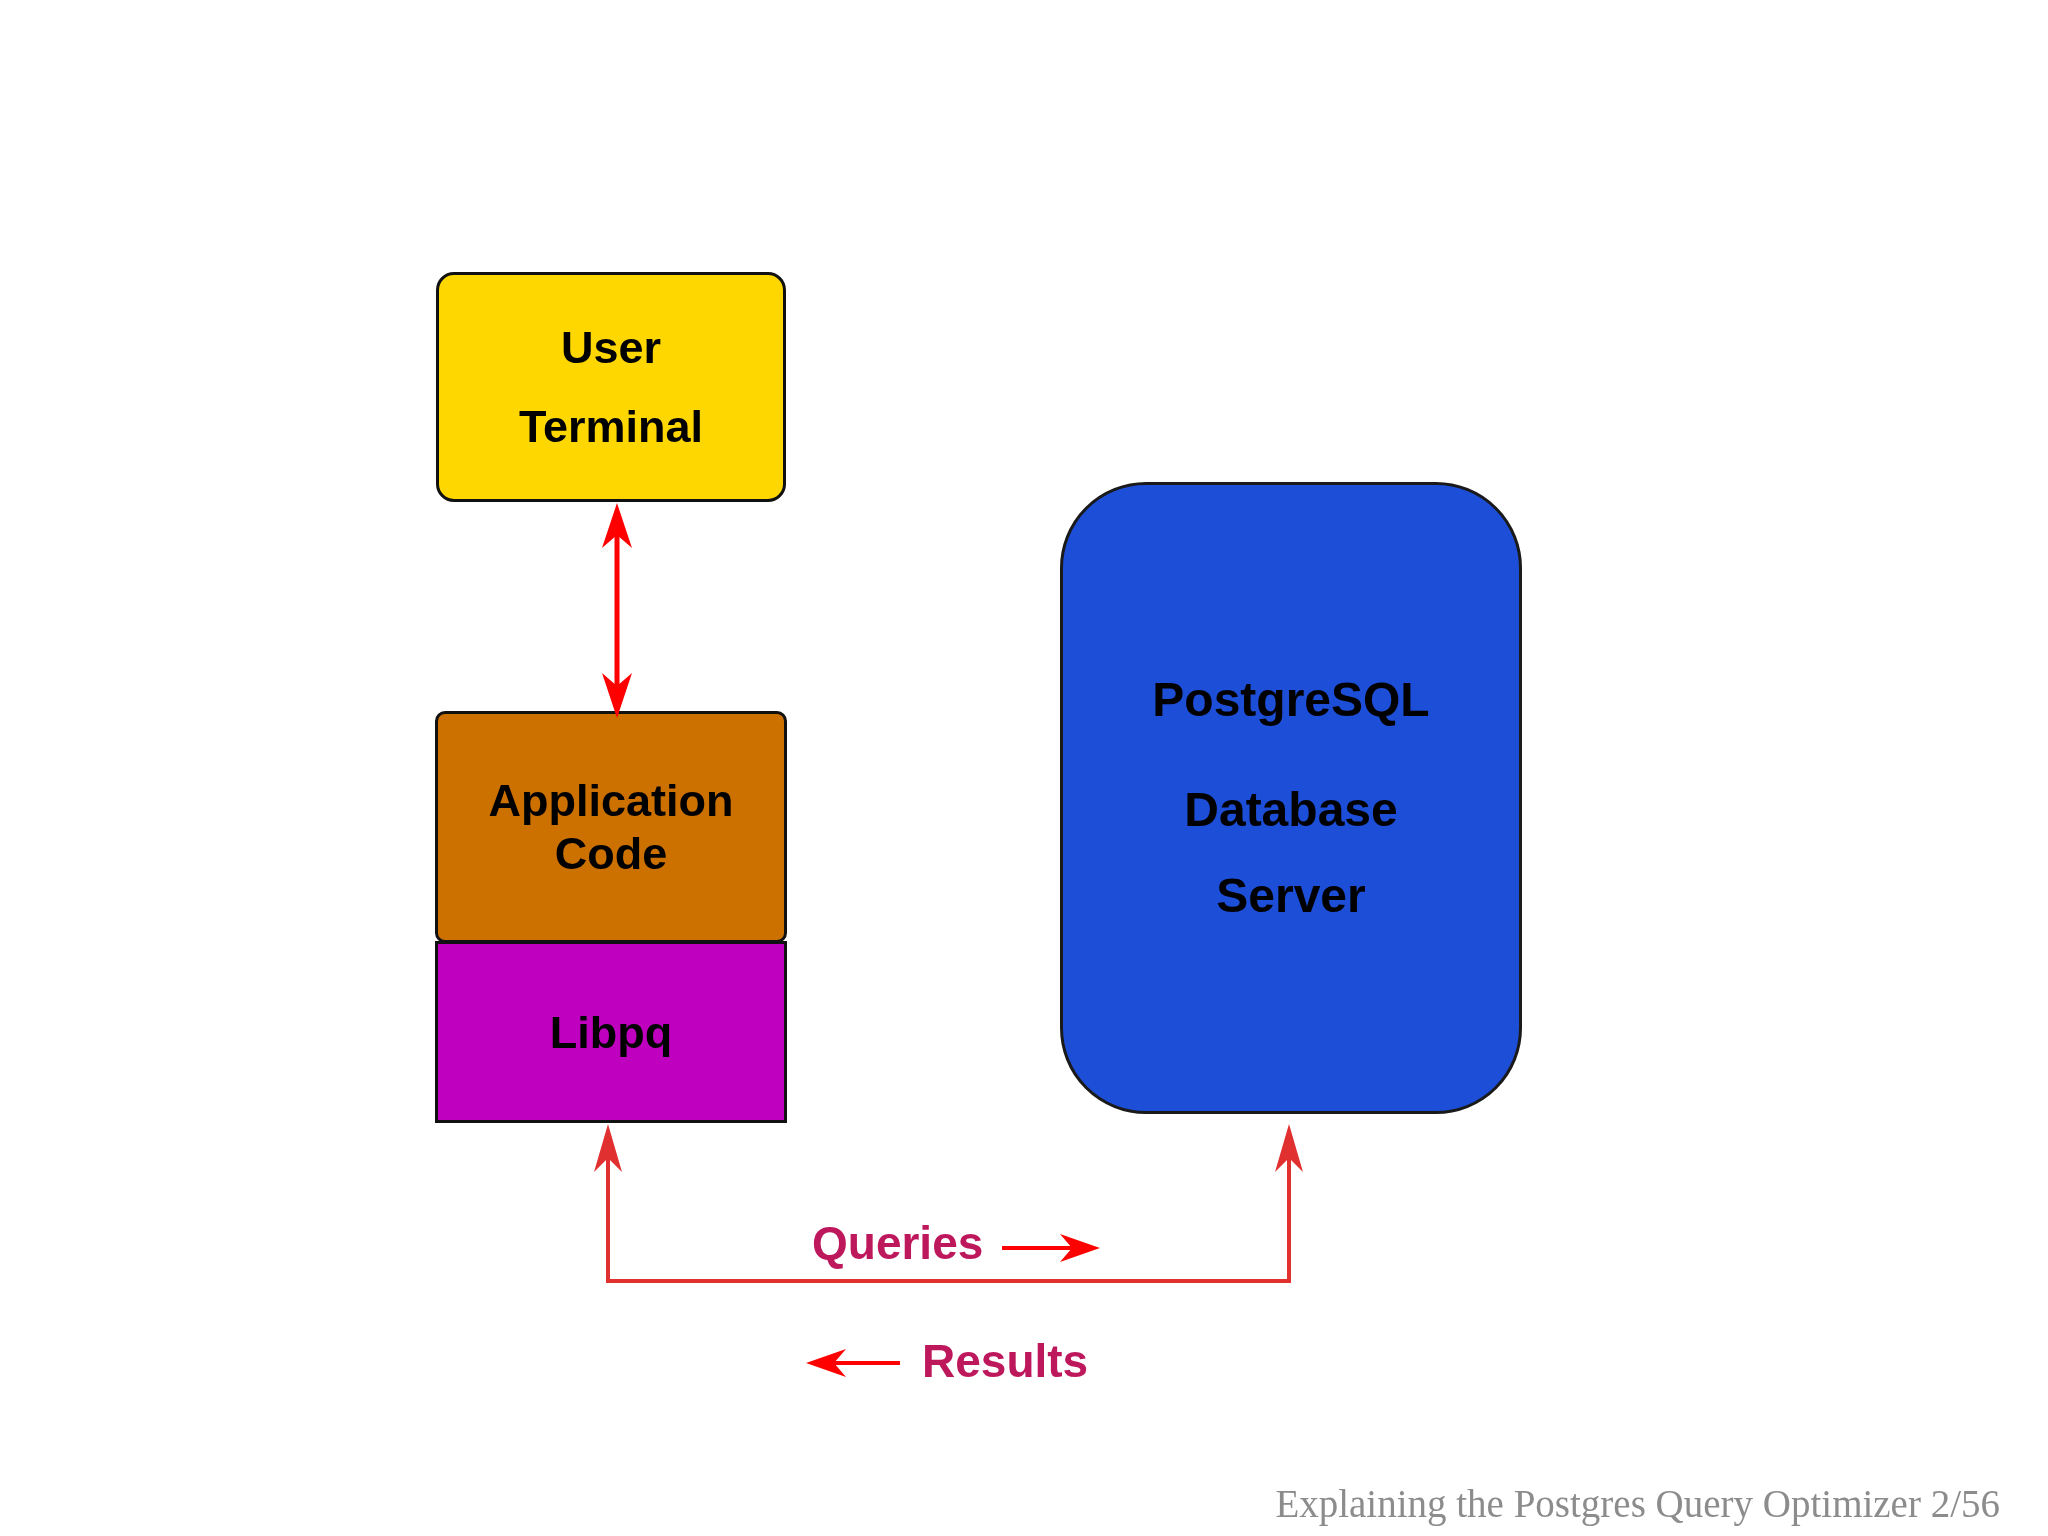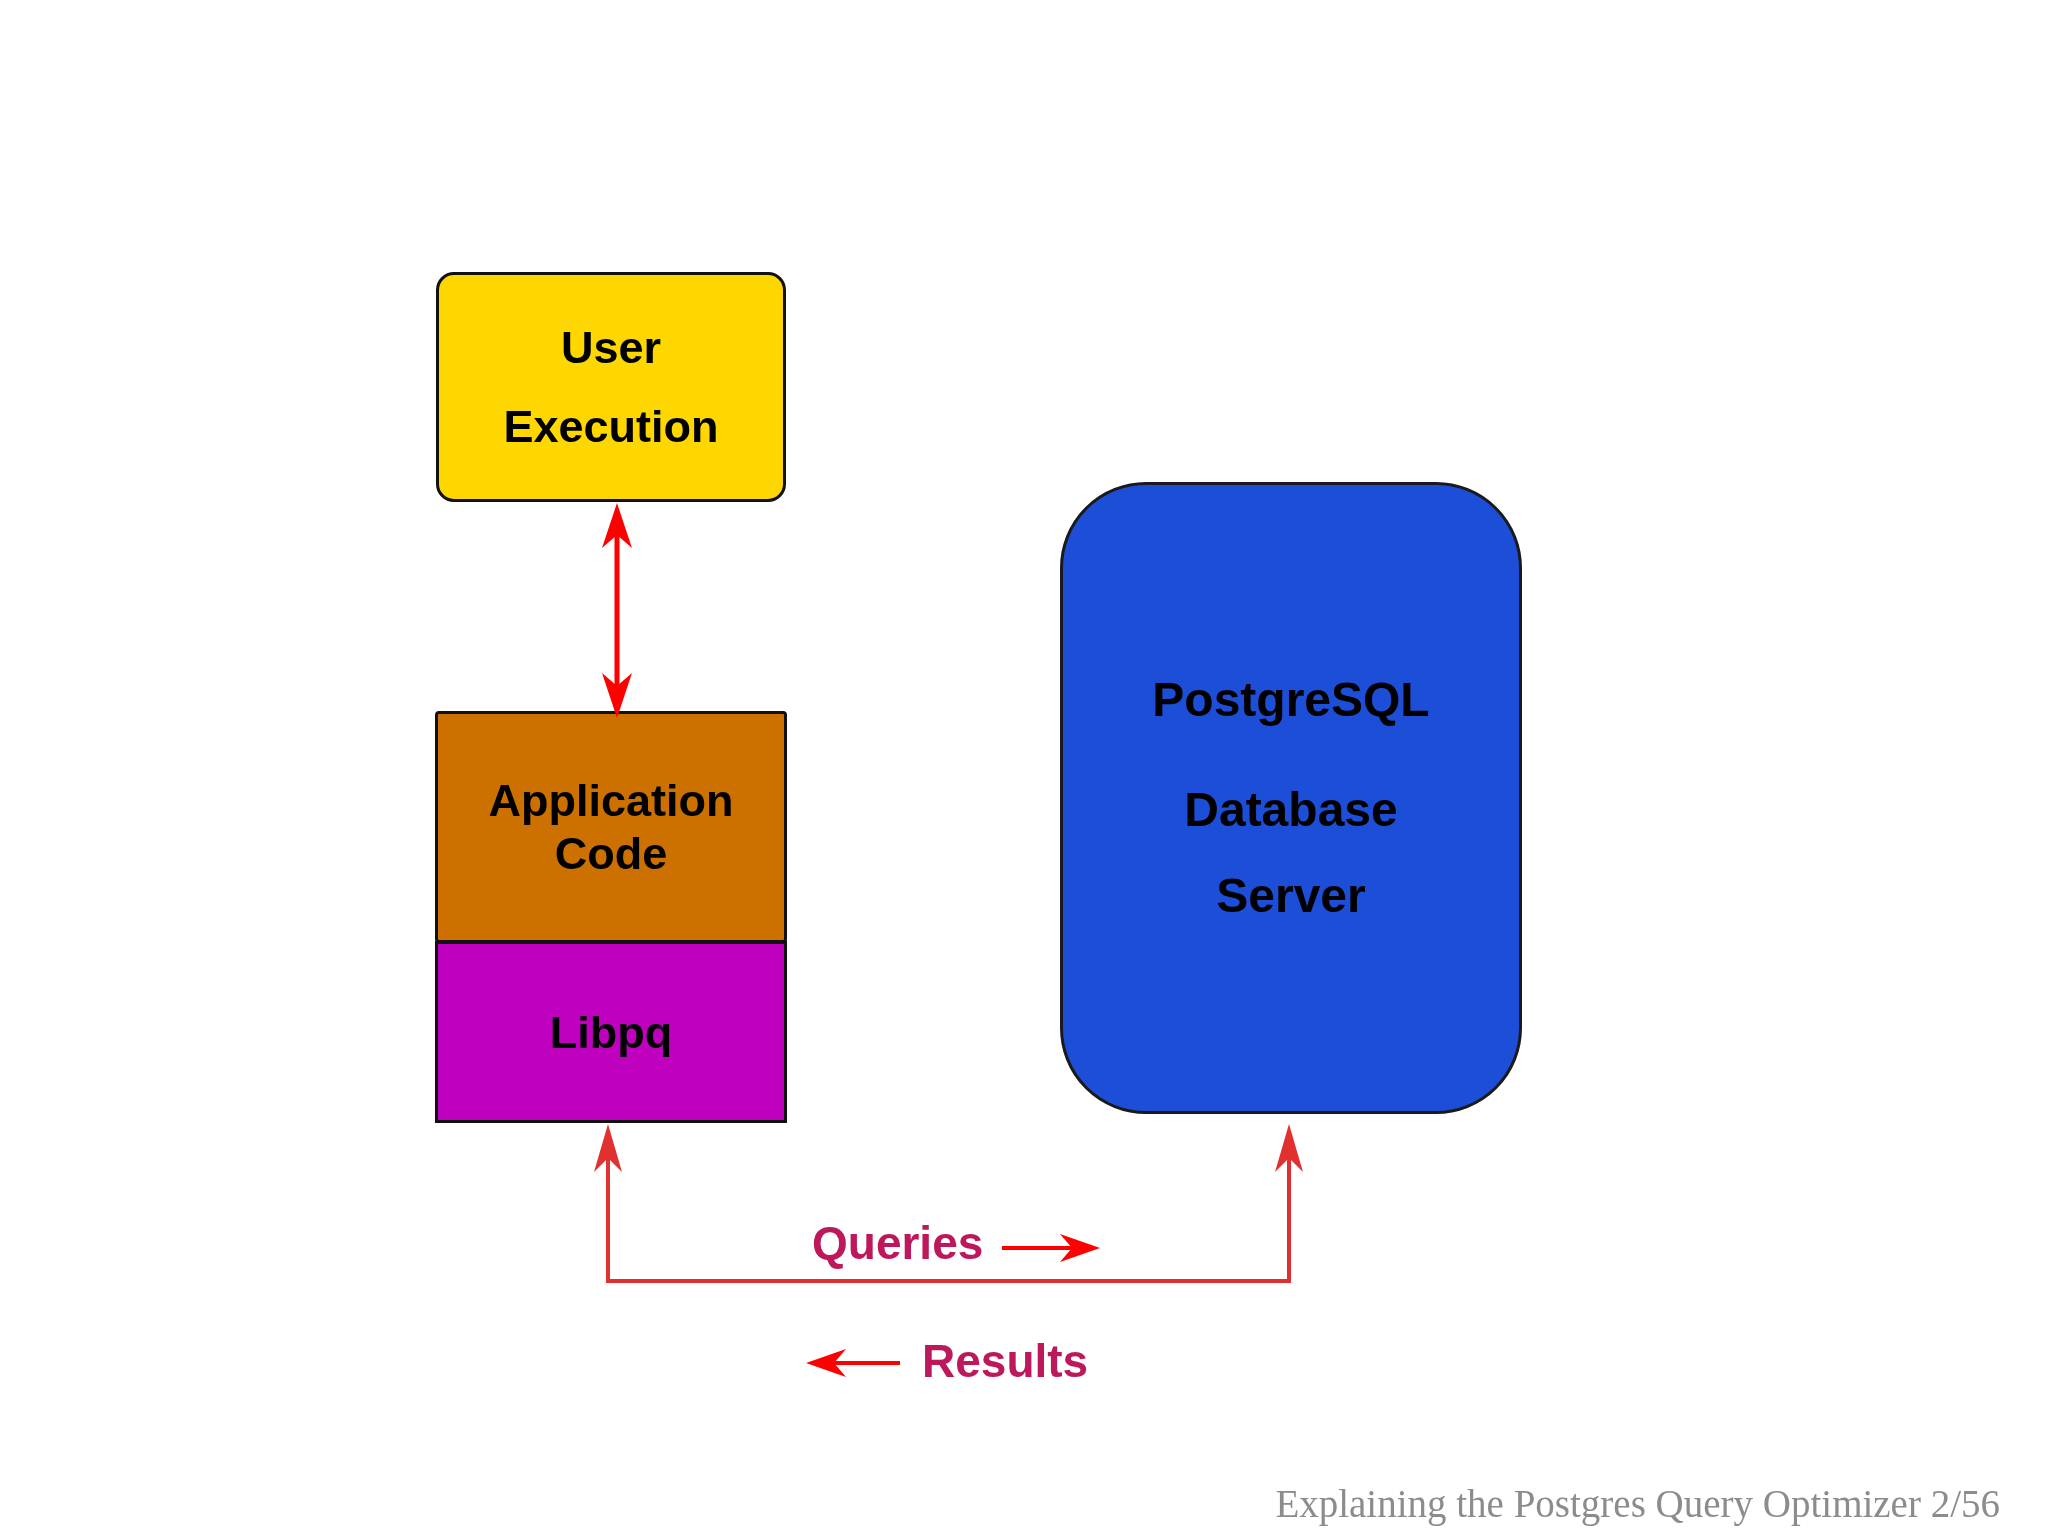--- a/index.html
+++ b/index.html
@@ -69,21 +69,21 @@
     line-height: 1.0;
   }
   #node-user-terminal .line1 { margin-bottom: 34px; }
 
   #node-application-code {
     left: 435px;
     top: 711px;
     width: 352px;
     height: 232px;
     background: #CC7000;
-    border-radius: 4px;
+    border-radius: 10px;
     font-size: 45px;
     line-height: 1.18;
   }
 
   #node-libpq {
     left: 435px;
     top: 941px;
     width: 352px;
     height: 182px;
     background: #BF00BF;
@@ -139,21 +139,21 @@
   }
 </style>
 </head>
 <body>
 
 <div id="slide">
 
 
   <div class="node" id="node-user-terminal">
     <span class="line1">User</span>
-    <span class="line2">Execution</span>
+    <span class="line2">Terminal</span>
   </div>
 
   <div class="node" id="node-application-code">
     <span>Application</span>
     <span>Code</span>
   </div>
 
   <div class="node" id="node-libpq">
     <span>Libpq</span>
   </div>

